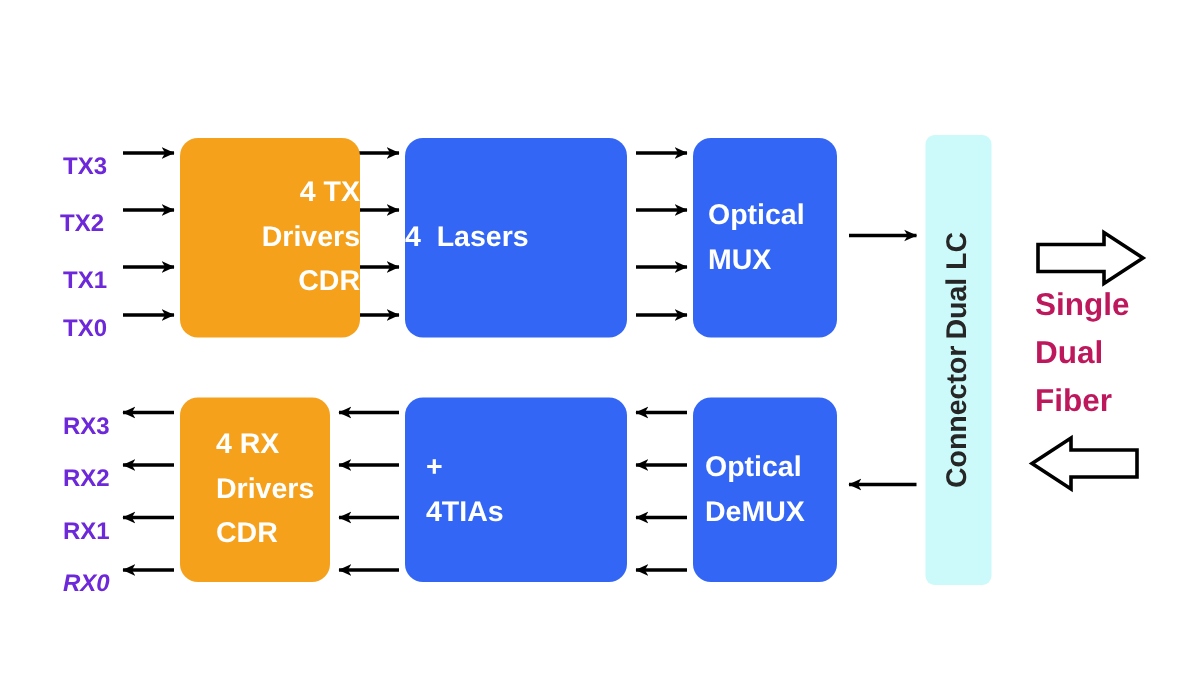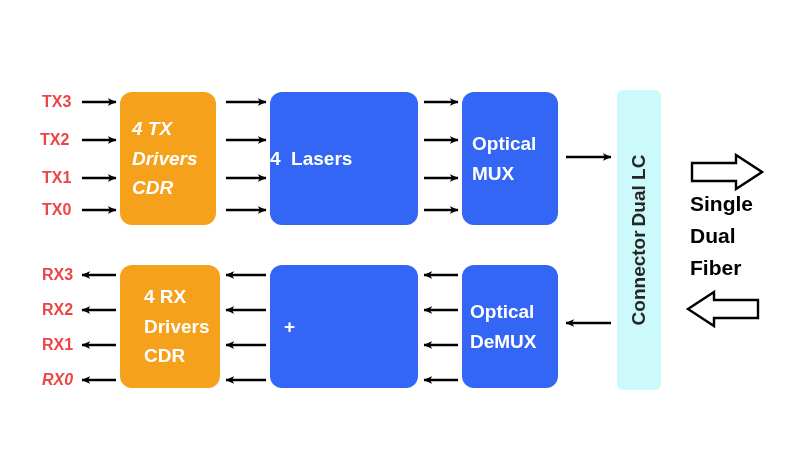--- a/index.html
+++ b/index.html
@@ -34,21 +34,21 @@
     flex-direction: column;
     justify-content: center;
   }
   .block .line {
     display: block;
     white-space: pre;
   }
   .block.orange { background: #F5A11B; }
   .block.blue   { background: #3366F5; }
 
-  .blk-tx   { left:120px; top: 92px; width:96px; height:133px; padding-left:12px; align-items:flex-start;font-style:italic; }
+  .blk-tx   { left:120px; top: 92px; width:120px; height:133px; padding-left:12px; align-items:flex-end; }
   .blk-rx   { left:120px; top:265px; width:100px; height:123px; padding-left:24px; align-items:flex-start; }
   .blk-las  { left:270px; top: 92px; width:148px; height:133px; align-items:flex-start; }
   .blk-pd   { left:270px; top:265px; width:148px; height:123px; padding-left:14px; align-items:flex-start; }
   .blk-mux  { left:462px; top: 92px; width: 96px; height:133px; padding-left:10px; align-items:flex-start; }
   .blk-dmux { left:462px; top:265px; width: 96px; height:123px; padding-left: 8px; align-items:flex-start; }
 
   
   .connector {
     position: absolute;
     left: 617px;
@@ -74,33 +74,34 @@
     font-weight: bold;
     font-size: 19px;
     white-space: pre;
   }
 
   
   .port-label {
     position: absolute;
     width: 52px;
     text-align: left;
-    color: #ef4444;
+    color: #6d28d9;
     font-weight: bold;
     font-size: 16px;
     transform: translateY(-50%);
+    margin-top: 10px;
   }
 
   
   .fiber-text {
     position: absolute;
     left: 690px;
     top: 188px;
     width: 104px;
-    color: #000000;
+    color: #be185d;
     font-weight: bold;
     font-size: 21px;
     line-height: 1.52;
     text-align: left;
   }
   .fiber-text .line { display: block; }
 
   svg { position: absolute; inset: 0; overflow: visible; }
 </style>
 </head>
@@ -190,20 +191,21 @@
   </div>
 
   <div class="block orange blk-rx">
     <span class="line">4 RX</span>
     <span class="line">Drivers</span>
     <span class="line">CDR</span>
   </div>
 
   <div class="block blue blk-pd">
     <span class="line">+</span>
+    <span class="line">4TIAs</span>
   </div>
 
   <div class="block blue blk-dmux">
     <span class="line">Optical</span>
     <span class="line">DeMUX</span>
   </div>
 
   <div class="connector">
     <div class="connector-label">
       <span>Dual LC</span>

